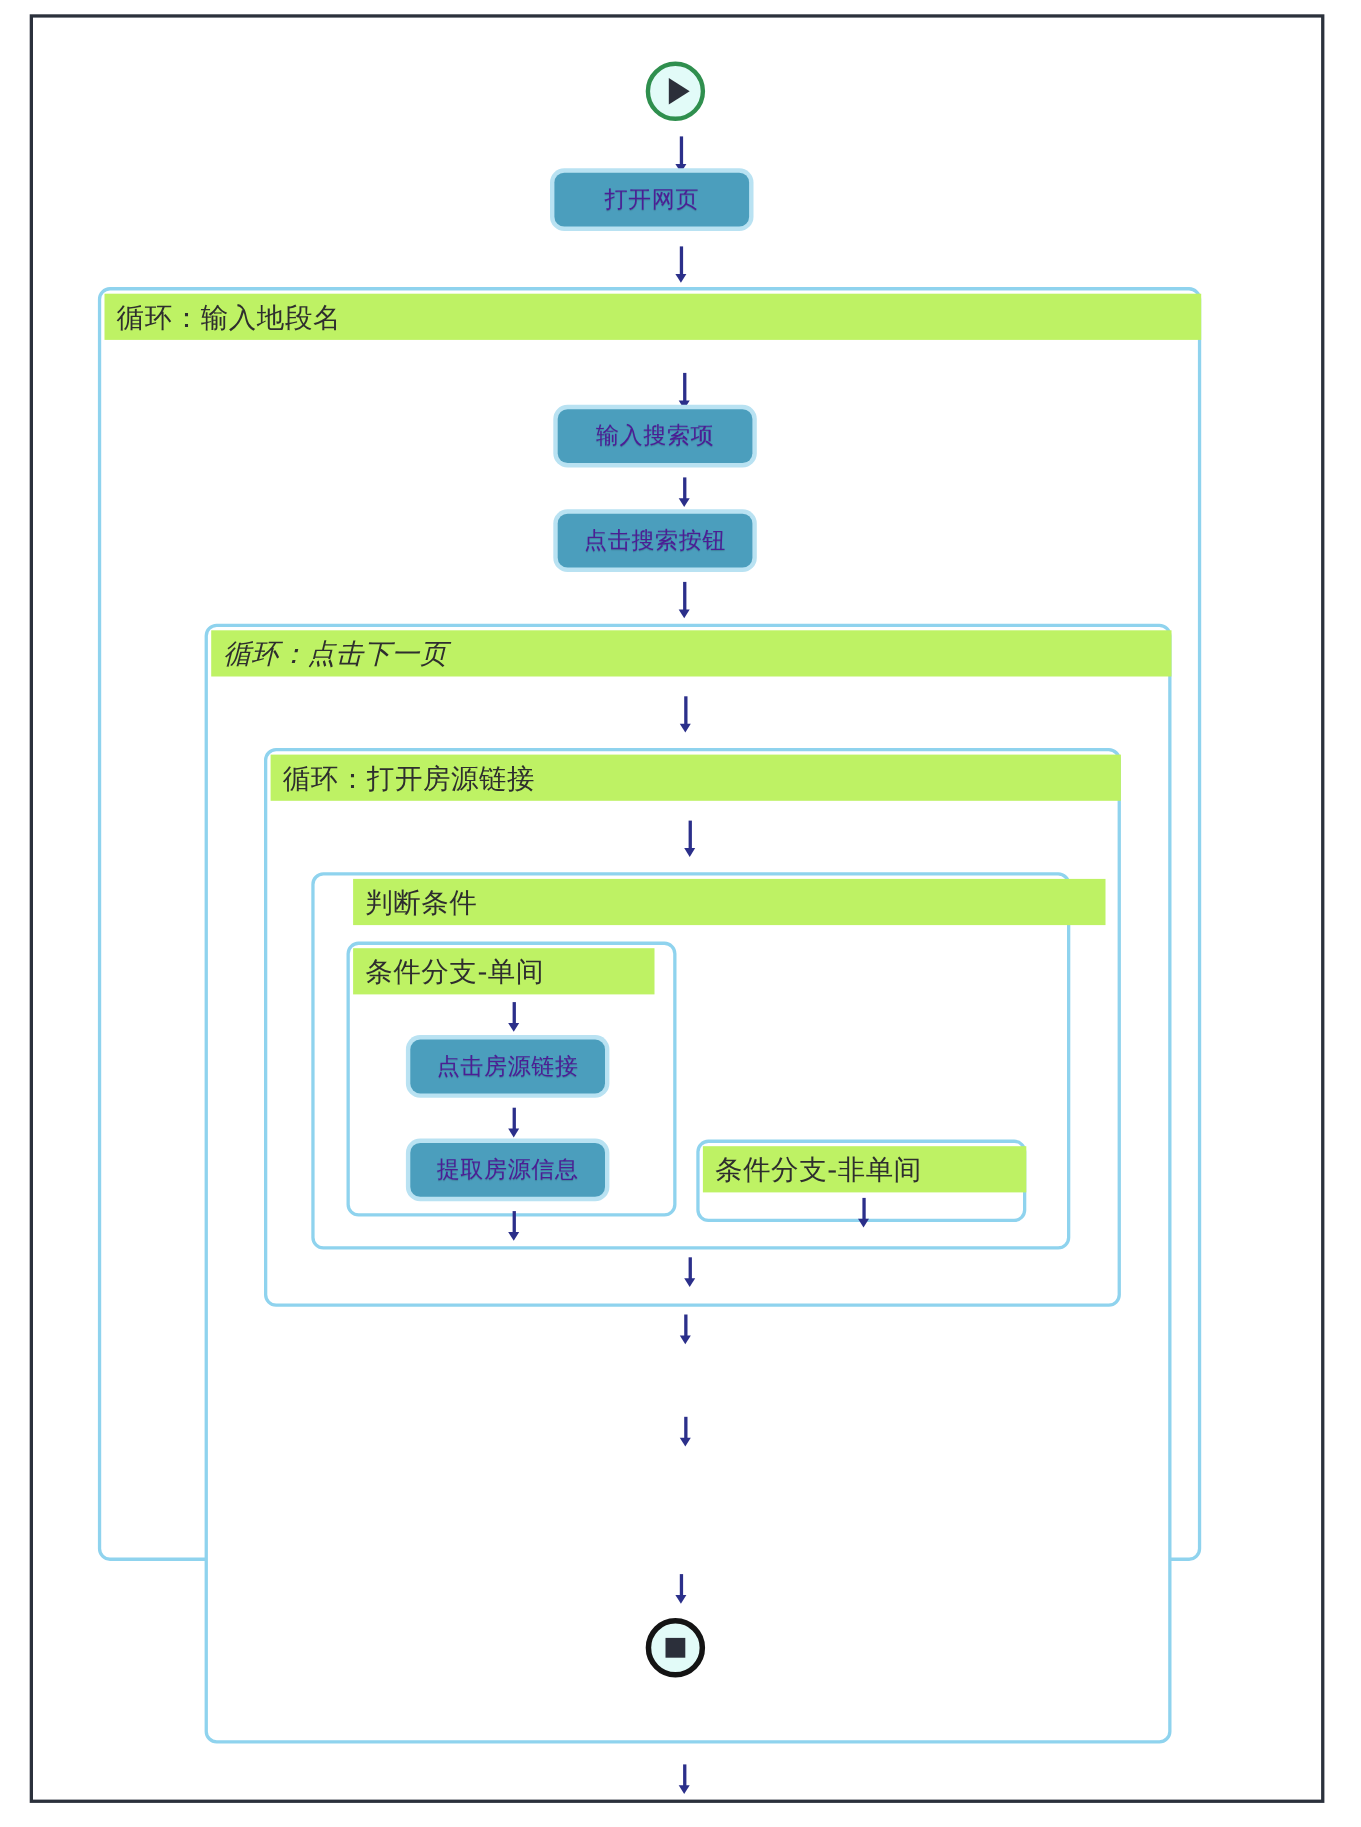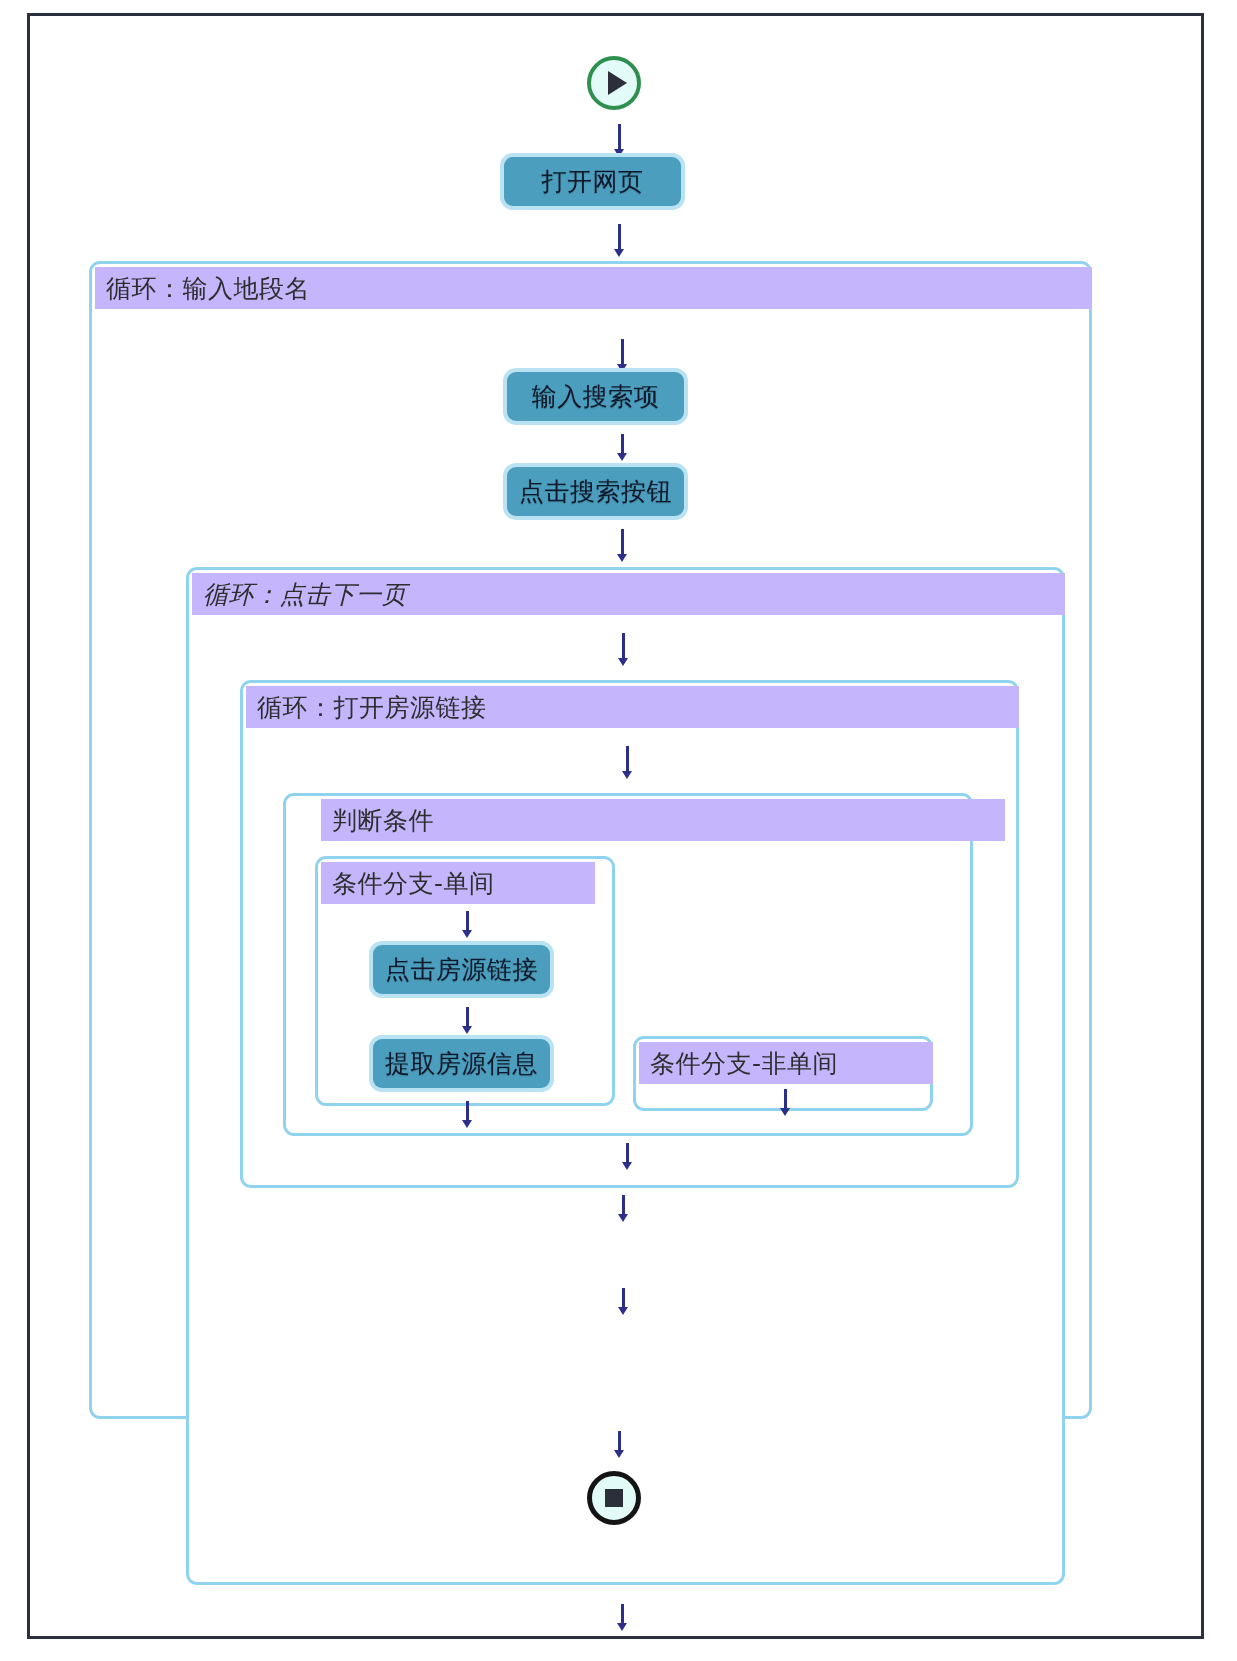--- a/index.html
+++ b/index.html
@@ -87,45 +87,45 @@
   .arrow.short {
     height: 20px;
   }
 
   
   .action-box {
     position: absolute;
     background: #4b9ebd;
     border-radius: 9px;
     box-shadow: 0 0 0 4px #b9e2f2;
-    color: #0f172a;
+    color: #4c1d95;
     display: flex;
     align-items: center;
     justify-content: center;
-    font-size: 25px;
+    font-size: 21px;
     line-height: 1;
     letter-spacing: 0.5px;
     box-sizing: border-box;
     text-shadow: 0 1px 1px rgba(0,0,0,0.18);
   }
 
   
   .block {
     position: absolute;
     border: 3px solid #8fd3ee;
     border-radius: 11px;
     background: #ffffff;
     box-sizing: border-box;
   }
   .block-title {
     position: absolute;
     left: 3px;
     top: 3px;
     height: 42px;
-    background: #c4b5fd;
+    background: #bef264;
     color: #2e2e2e;
     font-size: 25px;
     display: flex;
     align-items: center;
     padding-left: 11px;
     box-sizing: border-box;
     letter-spacing: 0.5px;
   }
 </style>
 </head>

